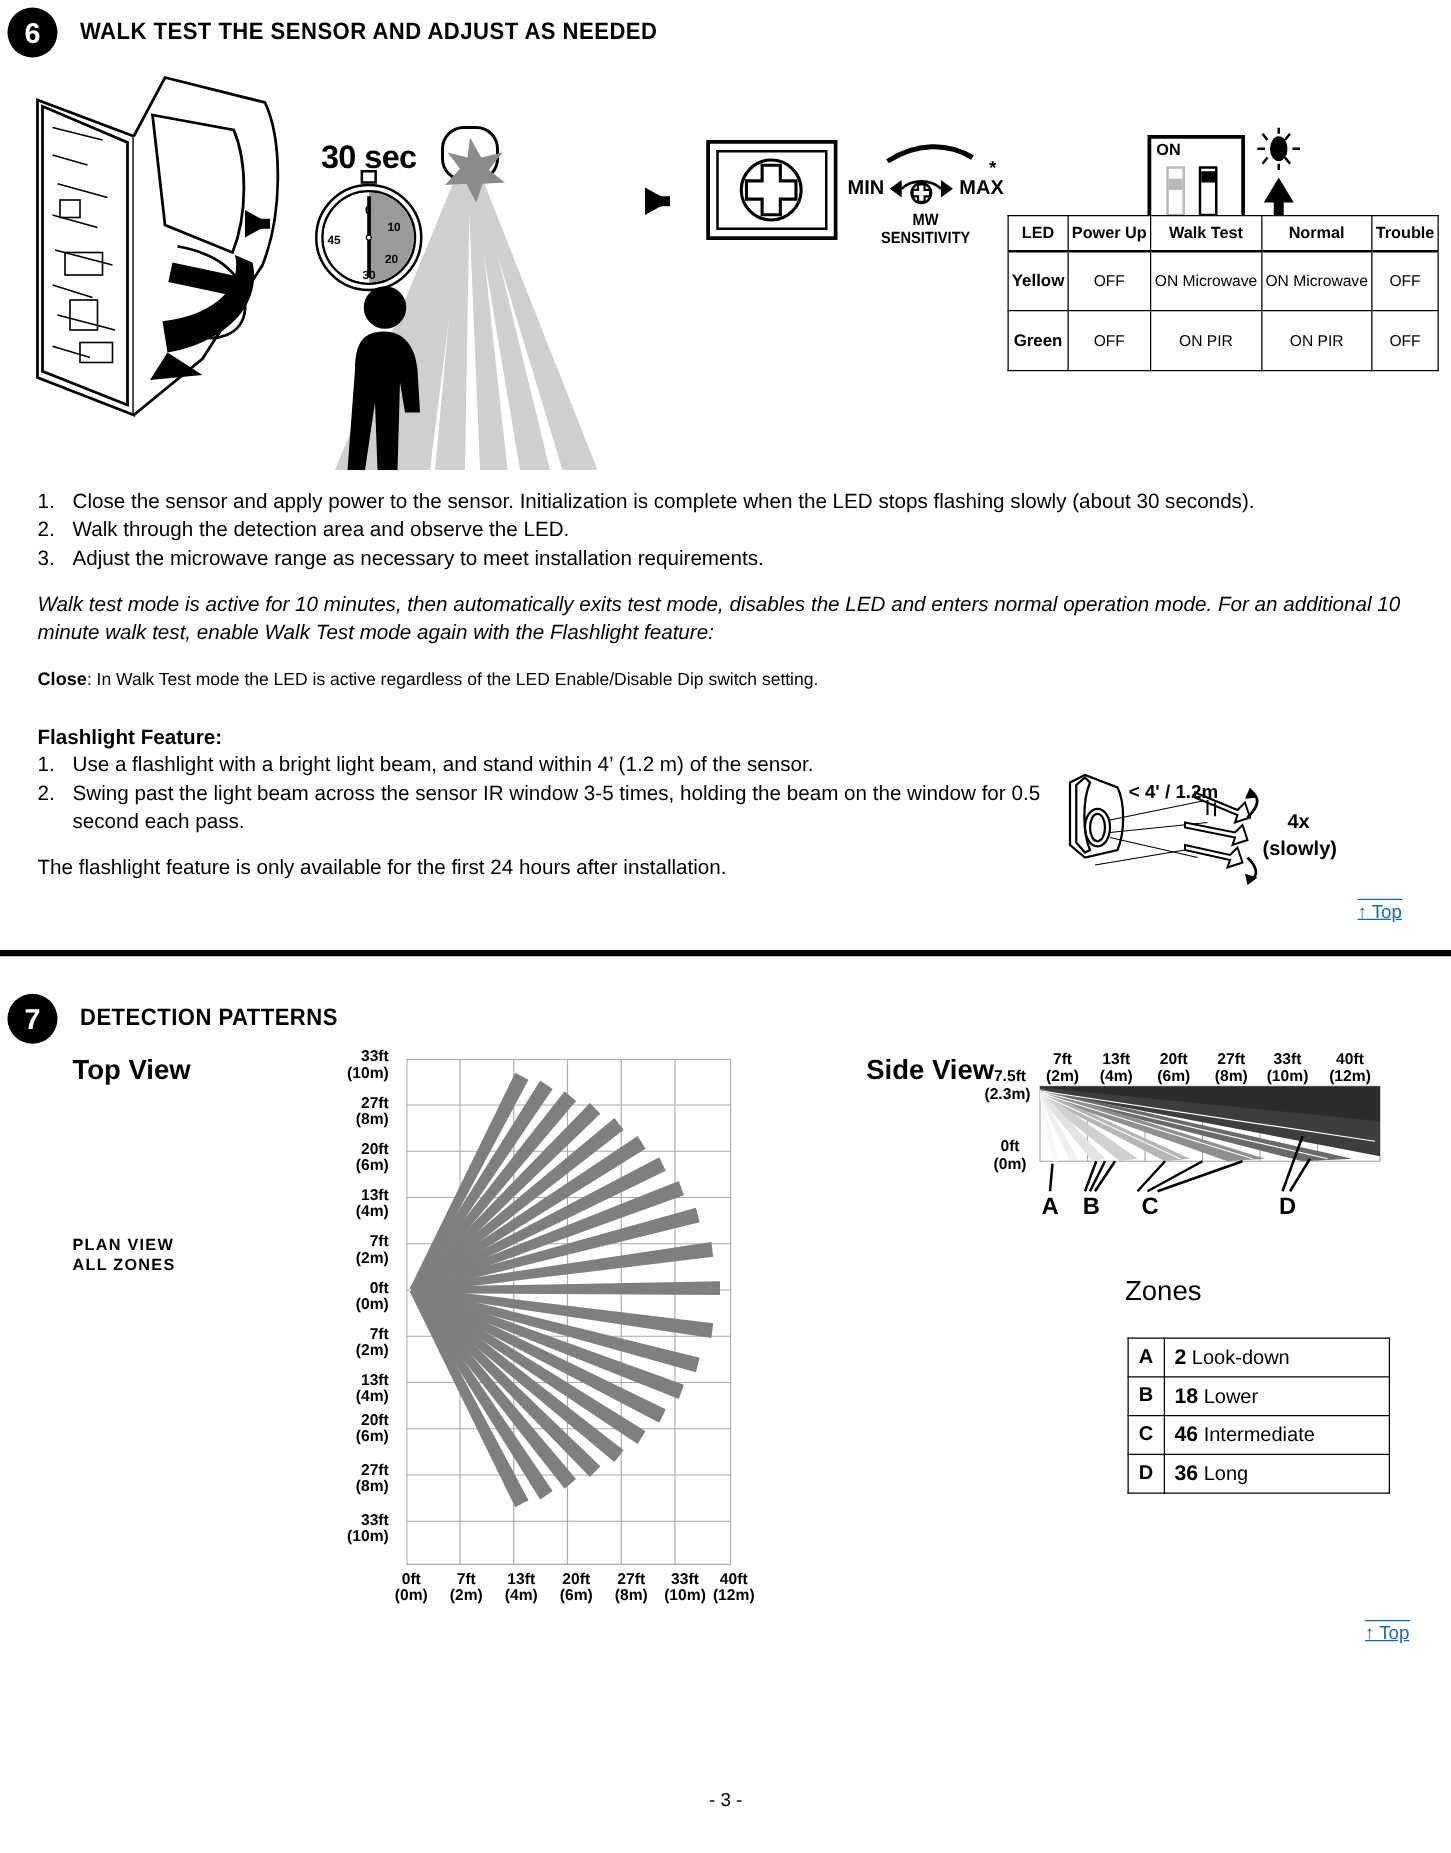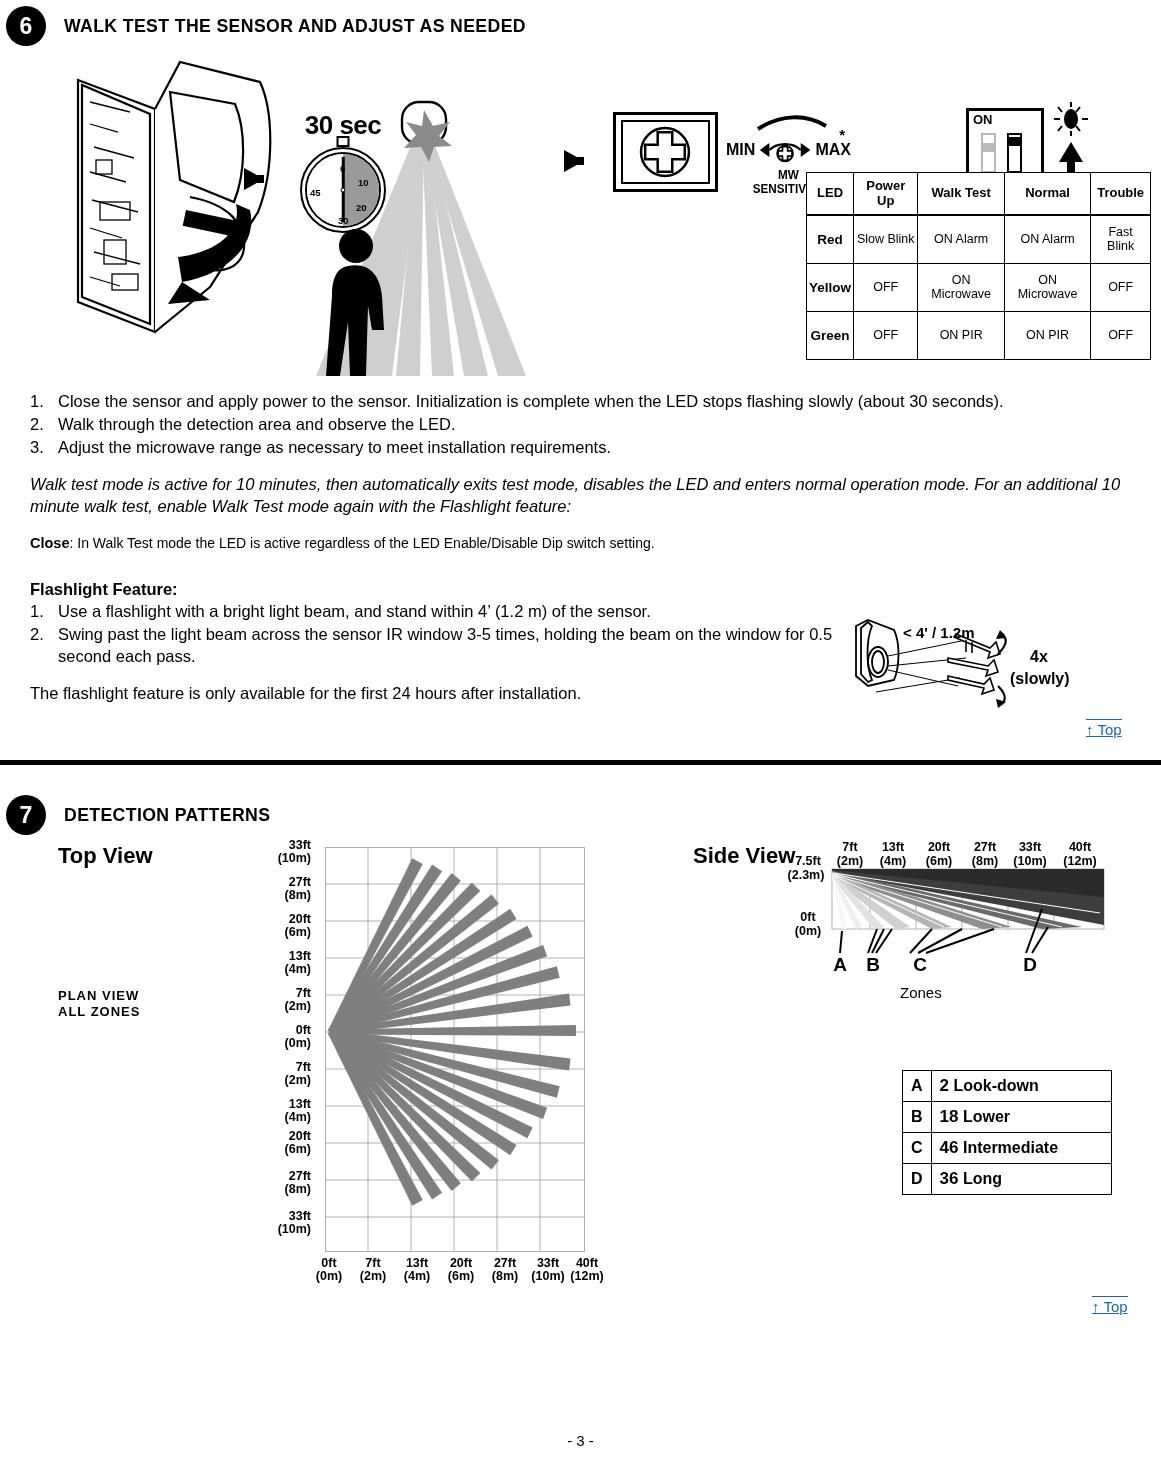--- a/index.html
+++ b/index.html
@@ -26,21 +26,21 @@
   }
   .sec-title {
     font-weight:bold; font-size:19px; letter-spacing:.4px;
     transform: scaleX(0.93); transform-origin:left center;
   }
 
   
   #sec6 { position:absolute; left:0; top:6px; width:1161px; }
   #sec6 .sec-head { margin-left:6px; }
 
-  .art6 { position:relative; height:330px; margin-top:4px;margin-left:48px; }
+  .art6 { position:relative; height:330px; margin-top:4px; }
 
   
   .sensor-art { position:absolute; left:12px; top:2px; width:230px; height:290px; }
 
   .arrow-r {
     width:0;height:0;border-left:20px solid #000;
     border-top:11px solid transparent;border-bottom:11px solid transparent;
     position:absolute;
   }
   .arrow-r:after{
@@ -136,23 +136,23 @@
   .ytick{position:absolute;right:0;text-align:right;font-weight:bold;font-size:12.5px;line-height:1.05;}
 
   .grid{position:absolute;left:325px;top:52px;width:260px;height:405px;}
 
   .xaxis{position:absolute;left:303px;top:462px;width:300px;height:40px;}
   .xtick{position:absolute;text-align:center;font-weight:bold;font-size:12.5px;line-height:1.05;width:52px;}
 
   .sv-label{position:absolute;left:693px;top:48px;font-weight:bold;font-size:22px;}
   .sideview{position:absolute;left:780px;top:40px;width:375px;height:140px;}
 
-  .zones-h{position:absolute;left:900px;top:984px;font-size:15px;}
+  .zones-h{position:absolute;left:900px;top:1020px;font-size:22px;}
   .zonetable{position:absolute;left:902px;top:1070px;border-collapse:collapse;}
-  .zonetable td{border:1.4px solid #000;font-size:16px;padding:4px 8px;height:31px;font-weight:bold;}
+  .zonetable td{border:1.4px solid #000;font-size:16px;padding:4px 8px;height:31px;}
   .zonetable td.k{font-weight:bold;text-align:center;width:28px;}
   .zonetable td.v{width:180px;}
   .zonetable td.v b{font-size:17px;}
 
   .footer{
     position:absolute; left:0; top:1432px; width:1161px;
     text-align:center; font-size:15px;
   }
 </style>
 </head>
@@ -292,27 +292,20 @@
       <thead>
         <tr>
           <th>LED</th>
           <th>Power Up</th>
           <th>Walk Test</th>
           <th>Normal</th>
           <th>Trouble</th>
         </tr>
       </thead>
       <tbody>
-        <tr>
-          <td>Red</td>
-          <td>Slow Blink</td>
-          <td>ON Alarm</td>
-          <td>ON Alarm</td>
-          <td>Fast Blink</td>
-        </tr>
         <tr>
           <td>Yellow</td>
           <td>OFF</td>
           <td>ON Microwave</td>
           <td>ON Microwave</td>
           <td>OFF</td>
         </tr>
         <tr>
           <td>Green</td>
           <td>OFF</td>

